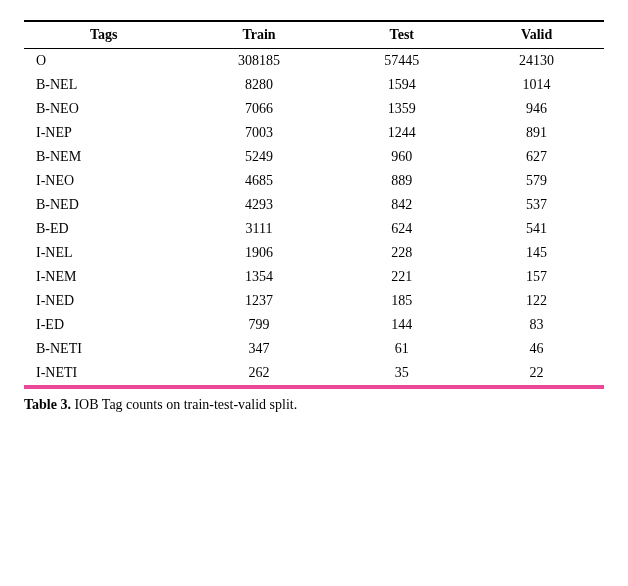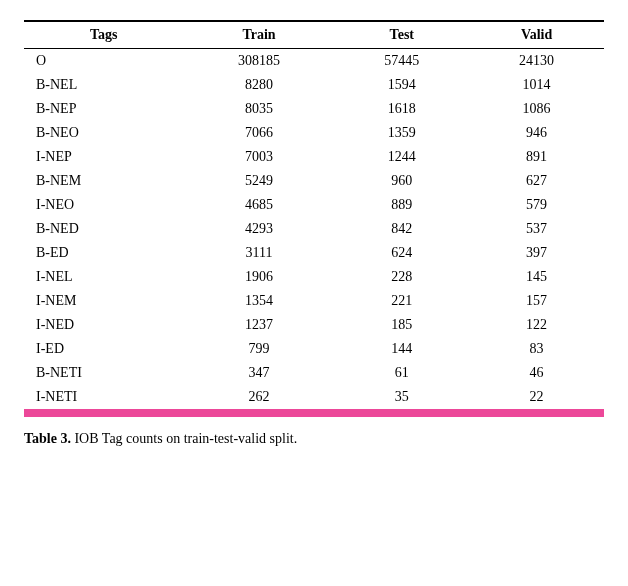--- a/index.html
+++ b/index.html
@@ -20,42 +20,42 @@
       min-height: 586px;
     }
 
     .container {
       width: 580px;
     }
 
     table {
       width: 100%;
       border-collapse: collapse;
-      margin-bottom: 14px;
+      margin-bottom: 8px;
     }
 
     th {
       font-weight: bold;
       text-align: center;
       padding: 5px 12px;
       border-top: 2px solid #000;
       border-bottom: 1px solid #000;
     }
 
     td {
       text-align: center;
       padding: 4px 12px;
     }
 
     td:first-child {
       text-align: left;
     }
 
     tr:last-child td {
-      border-bottom: 8px solid #ec4899;
+      border-bottom: 4px solid #ec4899;
     }
 
     .caption {
       font-size: 14px;
       text-align: left;
     }
 
     .caption-label {
       font-weight: bold;
     }
@@ -80,26 +80,20 @@
           <td>57445</td>
           <td>24130</td>
         </tr>
         <tr>
           <td>B-NEL</td>
           <td>8280</td>
           <td>1594</td>
           <td>1014</td>
         </tr>
         <tr>
-          <td>B-NEP</td>
-          <td>8035</td>
-          <td>1618</td>
-          <td>1086</td>
-        </tr>
-        <tr>
           <td>B-NEO</td>
           <td>7066</td>
           <td>1359</td>
           <td>946</td>
         </tr>
         <tr>
           <td>I-NEP</td>
           <td>7003</td>
           <td>1244</td>
           <td>891</td>
@@ -119,21 +113,21 @@
         <tr>
           <td>B-NED</td>
           <td>4293</td>
           <td>842</td>
           <td>537</td>
         </tr>
         <tr>
           <td>B-ED</td>
           <td>3111</td>
           <td>624</td>
-          <td>397</td>
+          <td>541</td>
         </tr>
         <tr>
           <td>I-NEL</td>
           <td>1906</td>
           <td>228</td>
           <td>145</td>
         </tr>
         <tr>
           <td>I-NEM</td>
           <td>1354</td>

